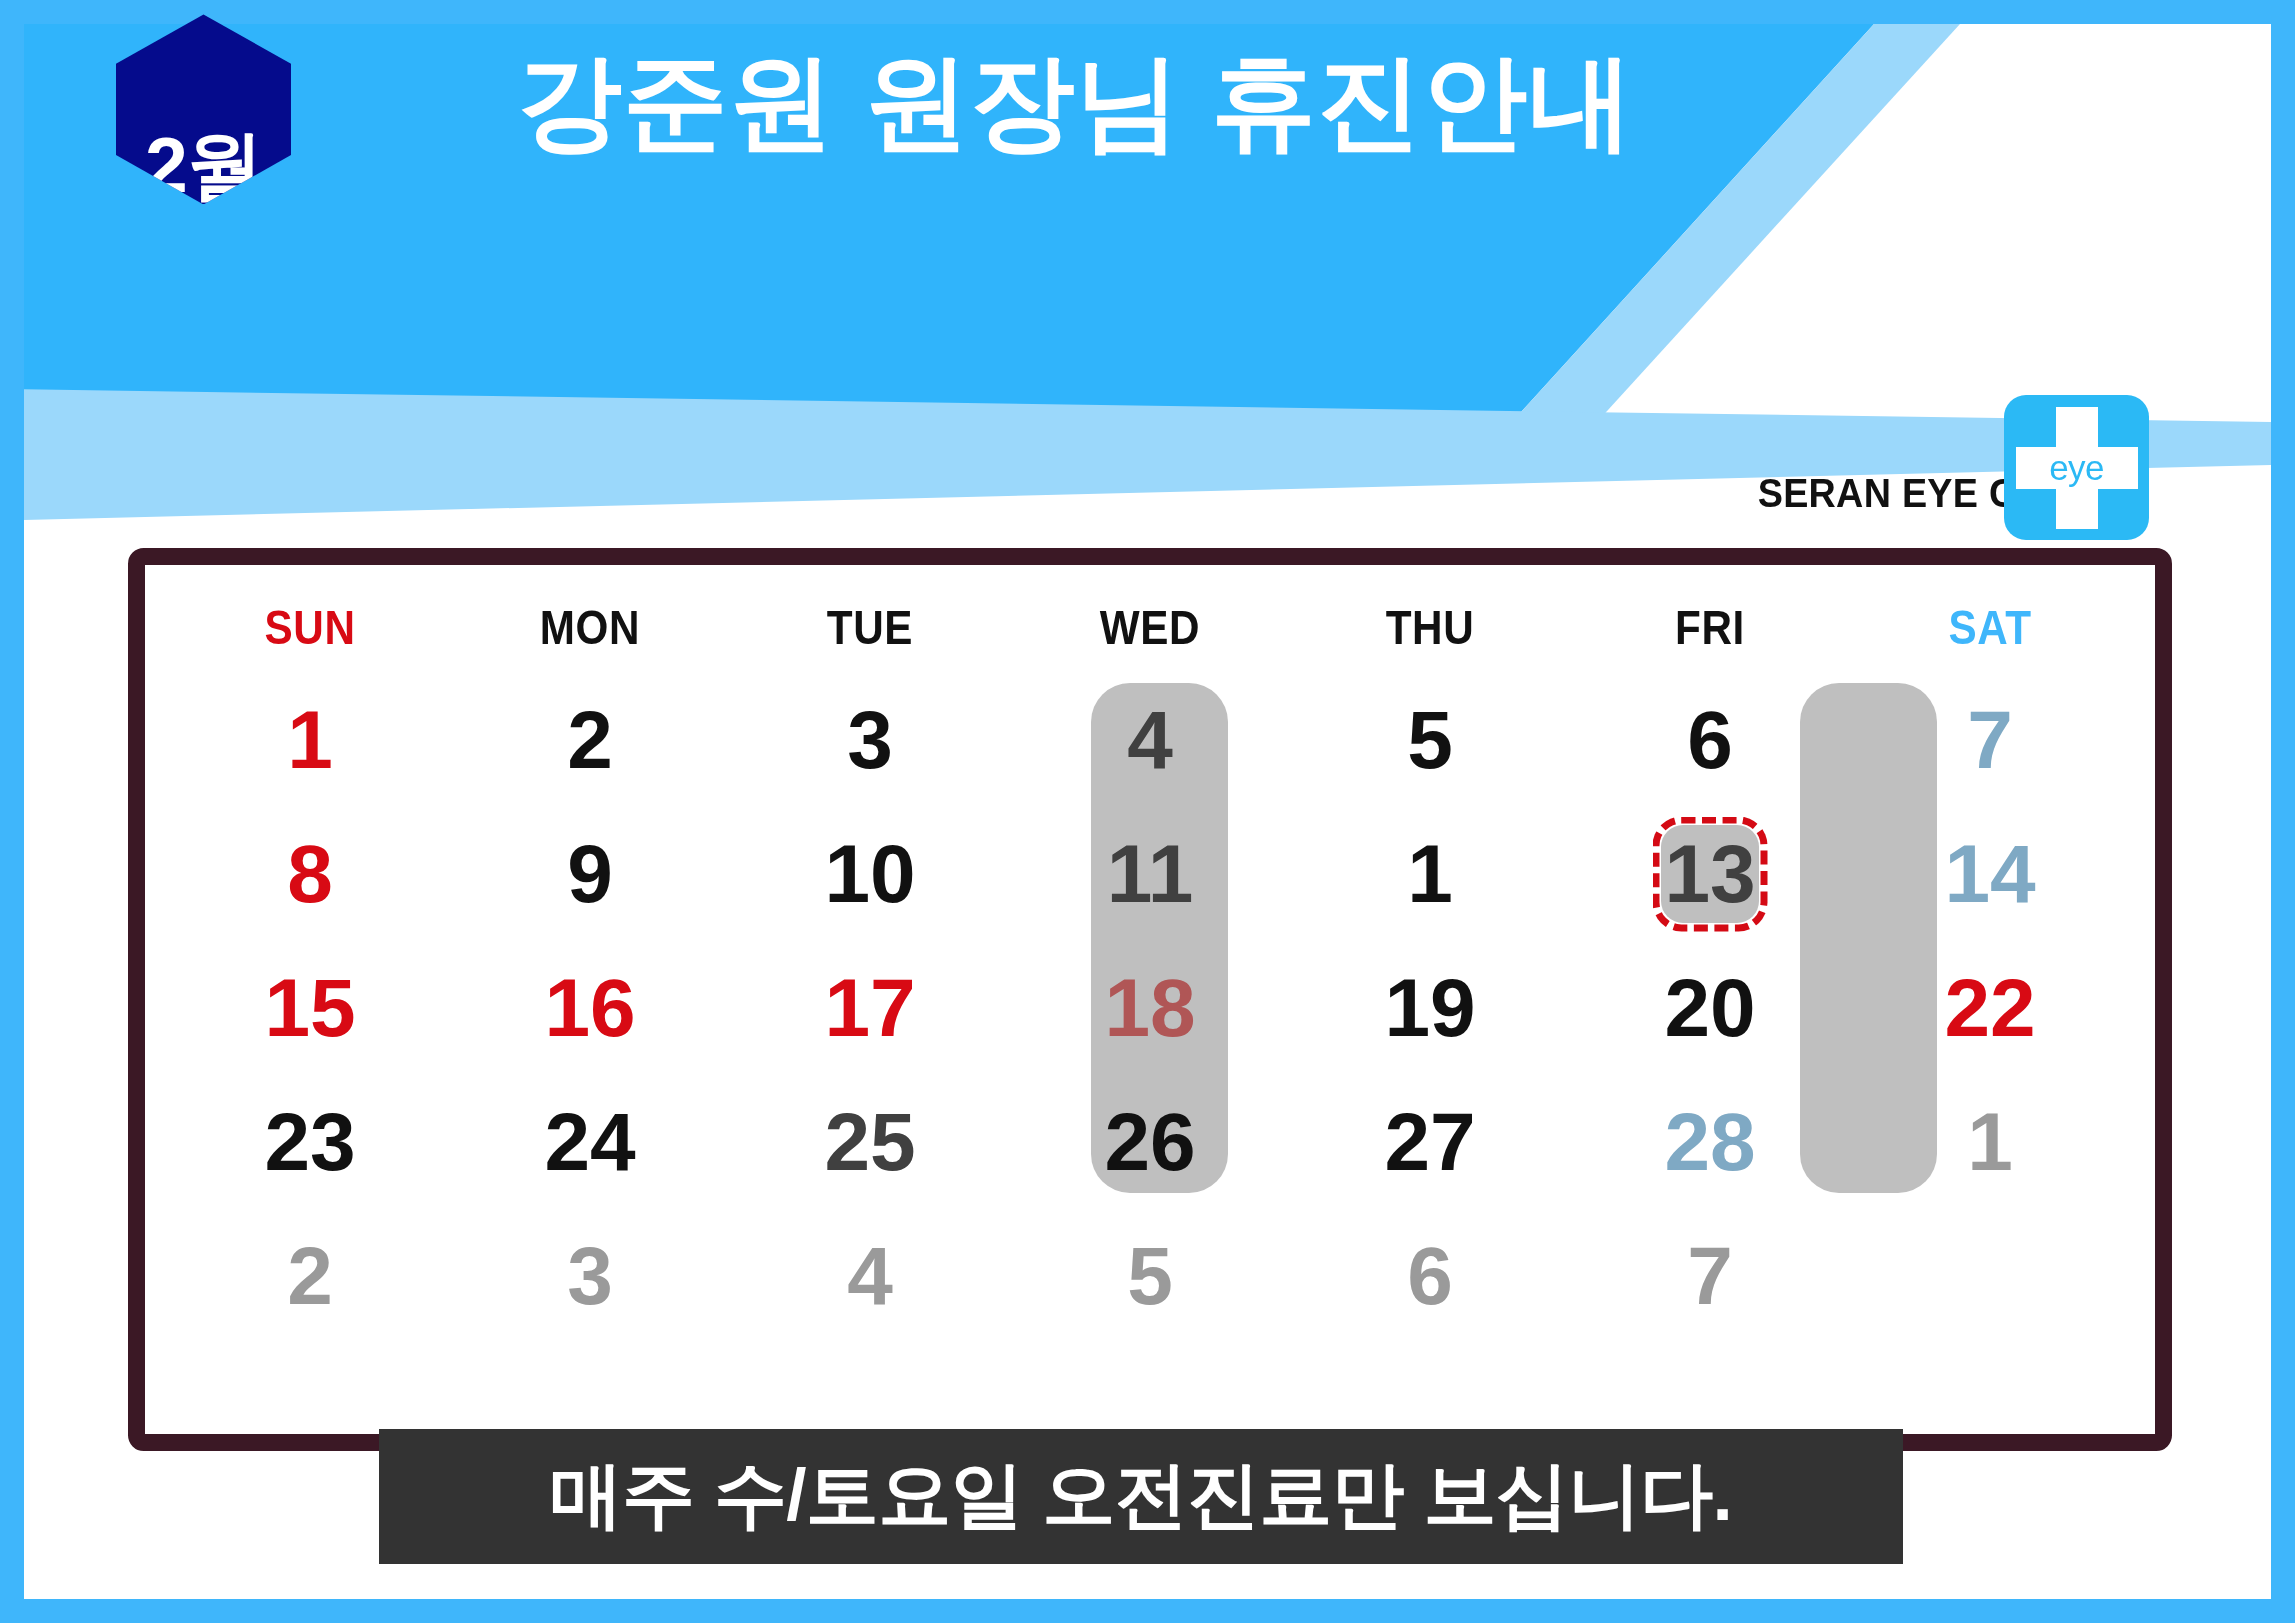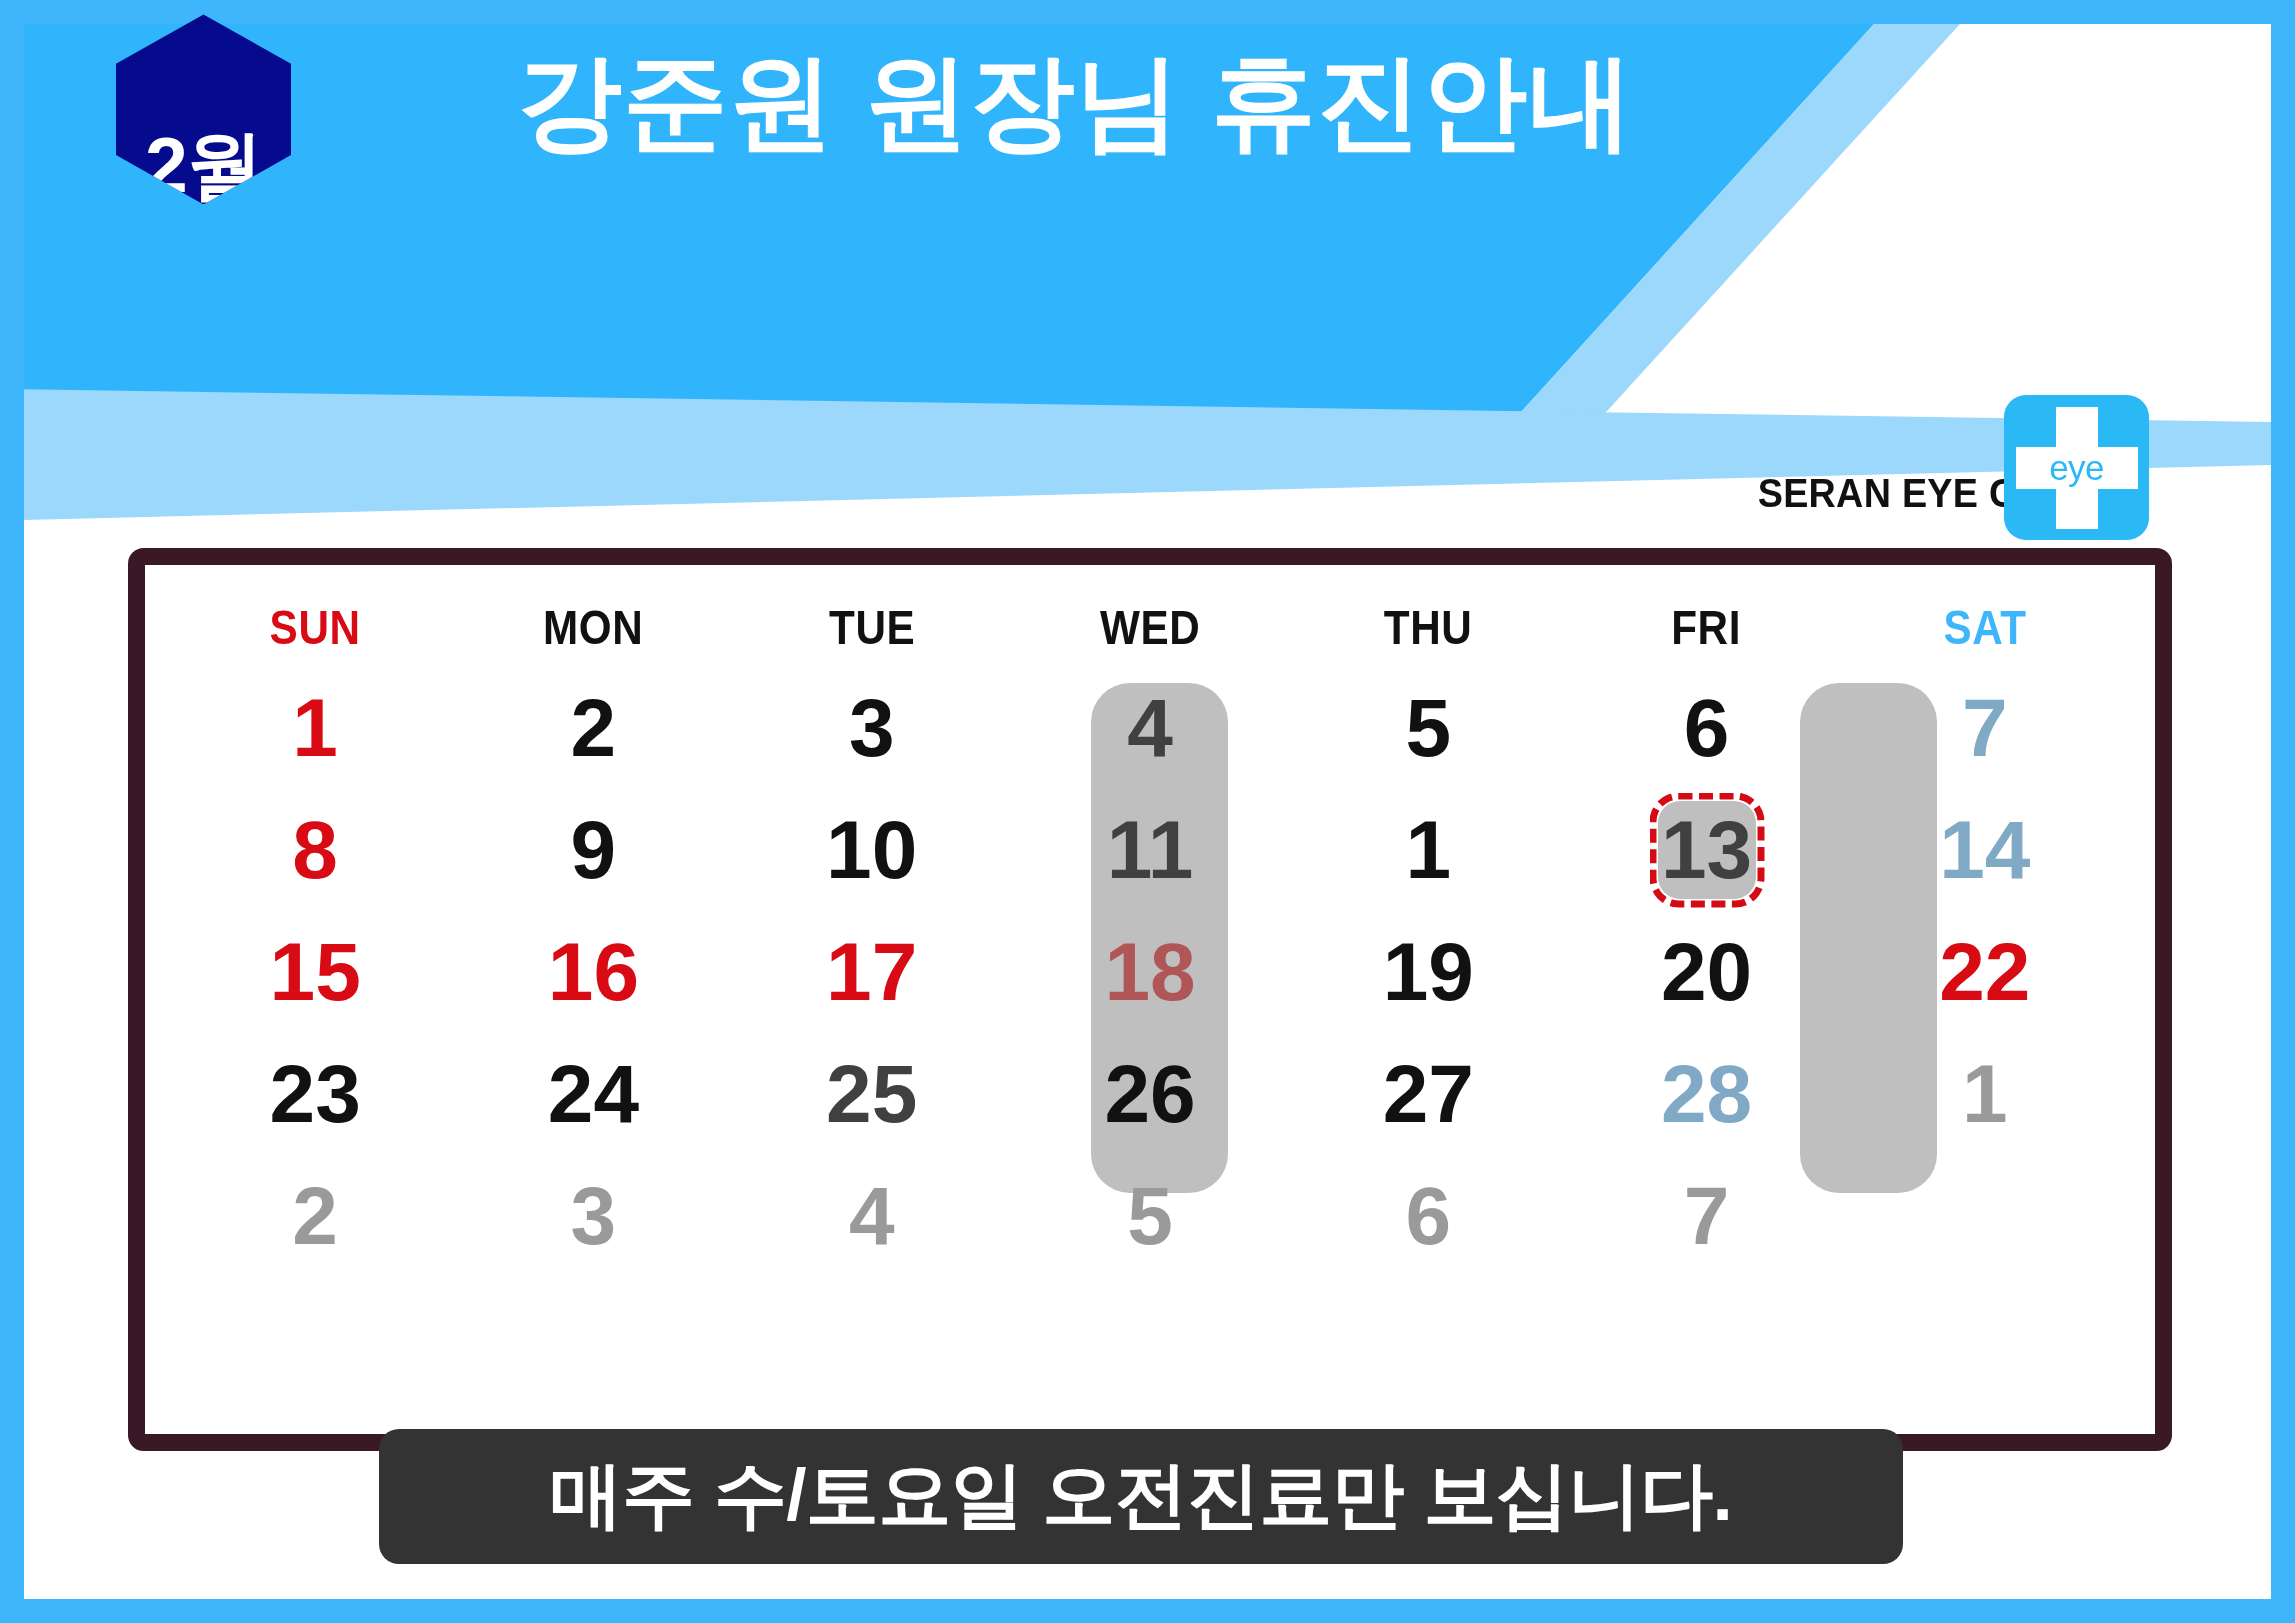--- a/index.html
+++ b/index.html
@@ -187,20 +187,21 @@
   .col-pill.sat { left: 1655px; top: 118px; width: 137px; height: 510px; }
 
   .cal-grid {
     position: relative;
     z-index: 1;
     display: grid;
     grid-template-columns: repeat(7, 1fr);
     grid-auto-rows: auto;
     padding: 0 31px;
     box-sizing: border-box;
+    gap: 12px;
   }
   .dow {
     text-align: center;
     font-size: 48px;
     font-weight: 600;
     letter-spacing: 0.7px;
     padding-top: 35px;
     padding-bottom: 11.8px;
     color: #111111;
     transform: scaleX(0.88);
@@ -253,21 +254,20 @@
   .note-banner {
     position: absolute;
     left: 379px;
     top: 1429px;
     width: 1524px;
     height: 135px;
     background: #333333;
     display: flex;
     align-items: center;
     justify-content: center;
-    border-radius: 20px;
   }
   .note-text {
     color: #ffffff;
     font-size: 73px;
     font-weight: 700;
     letter-spacing: -0.7px;
     white-space: nowrap;
   }
 </style>
 </head>

